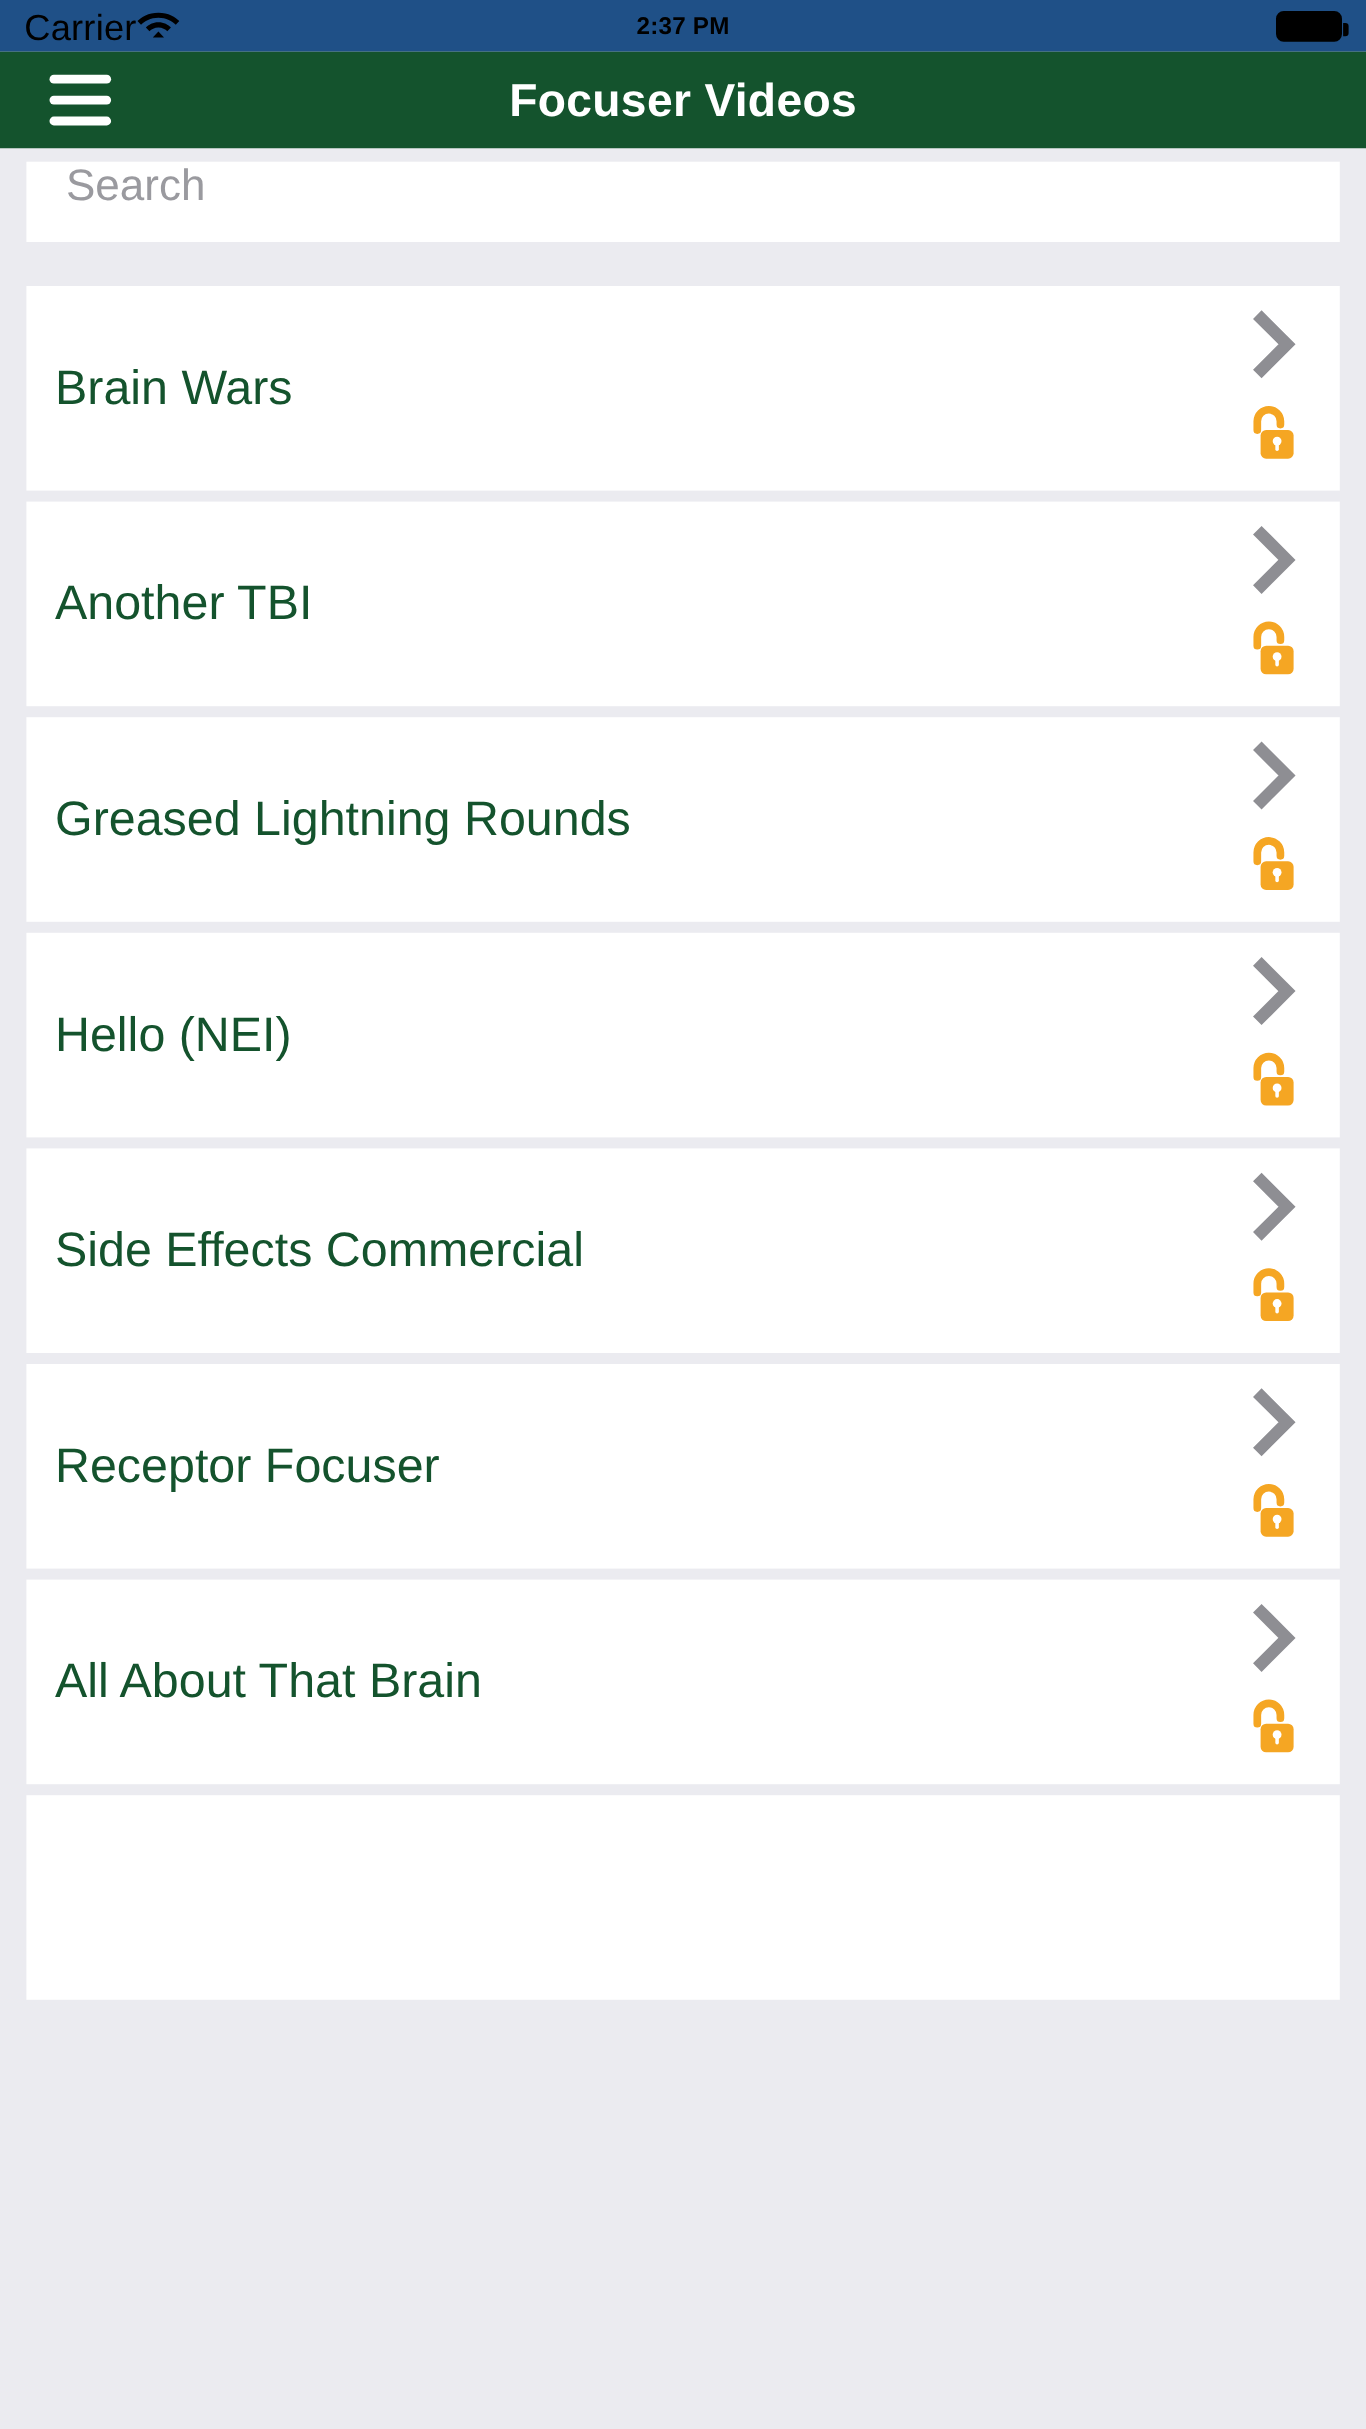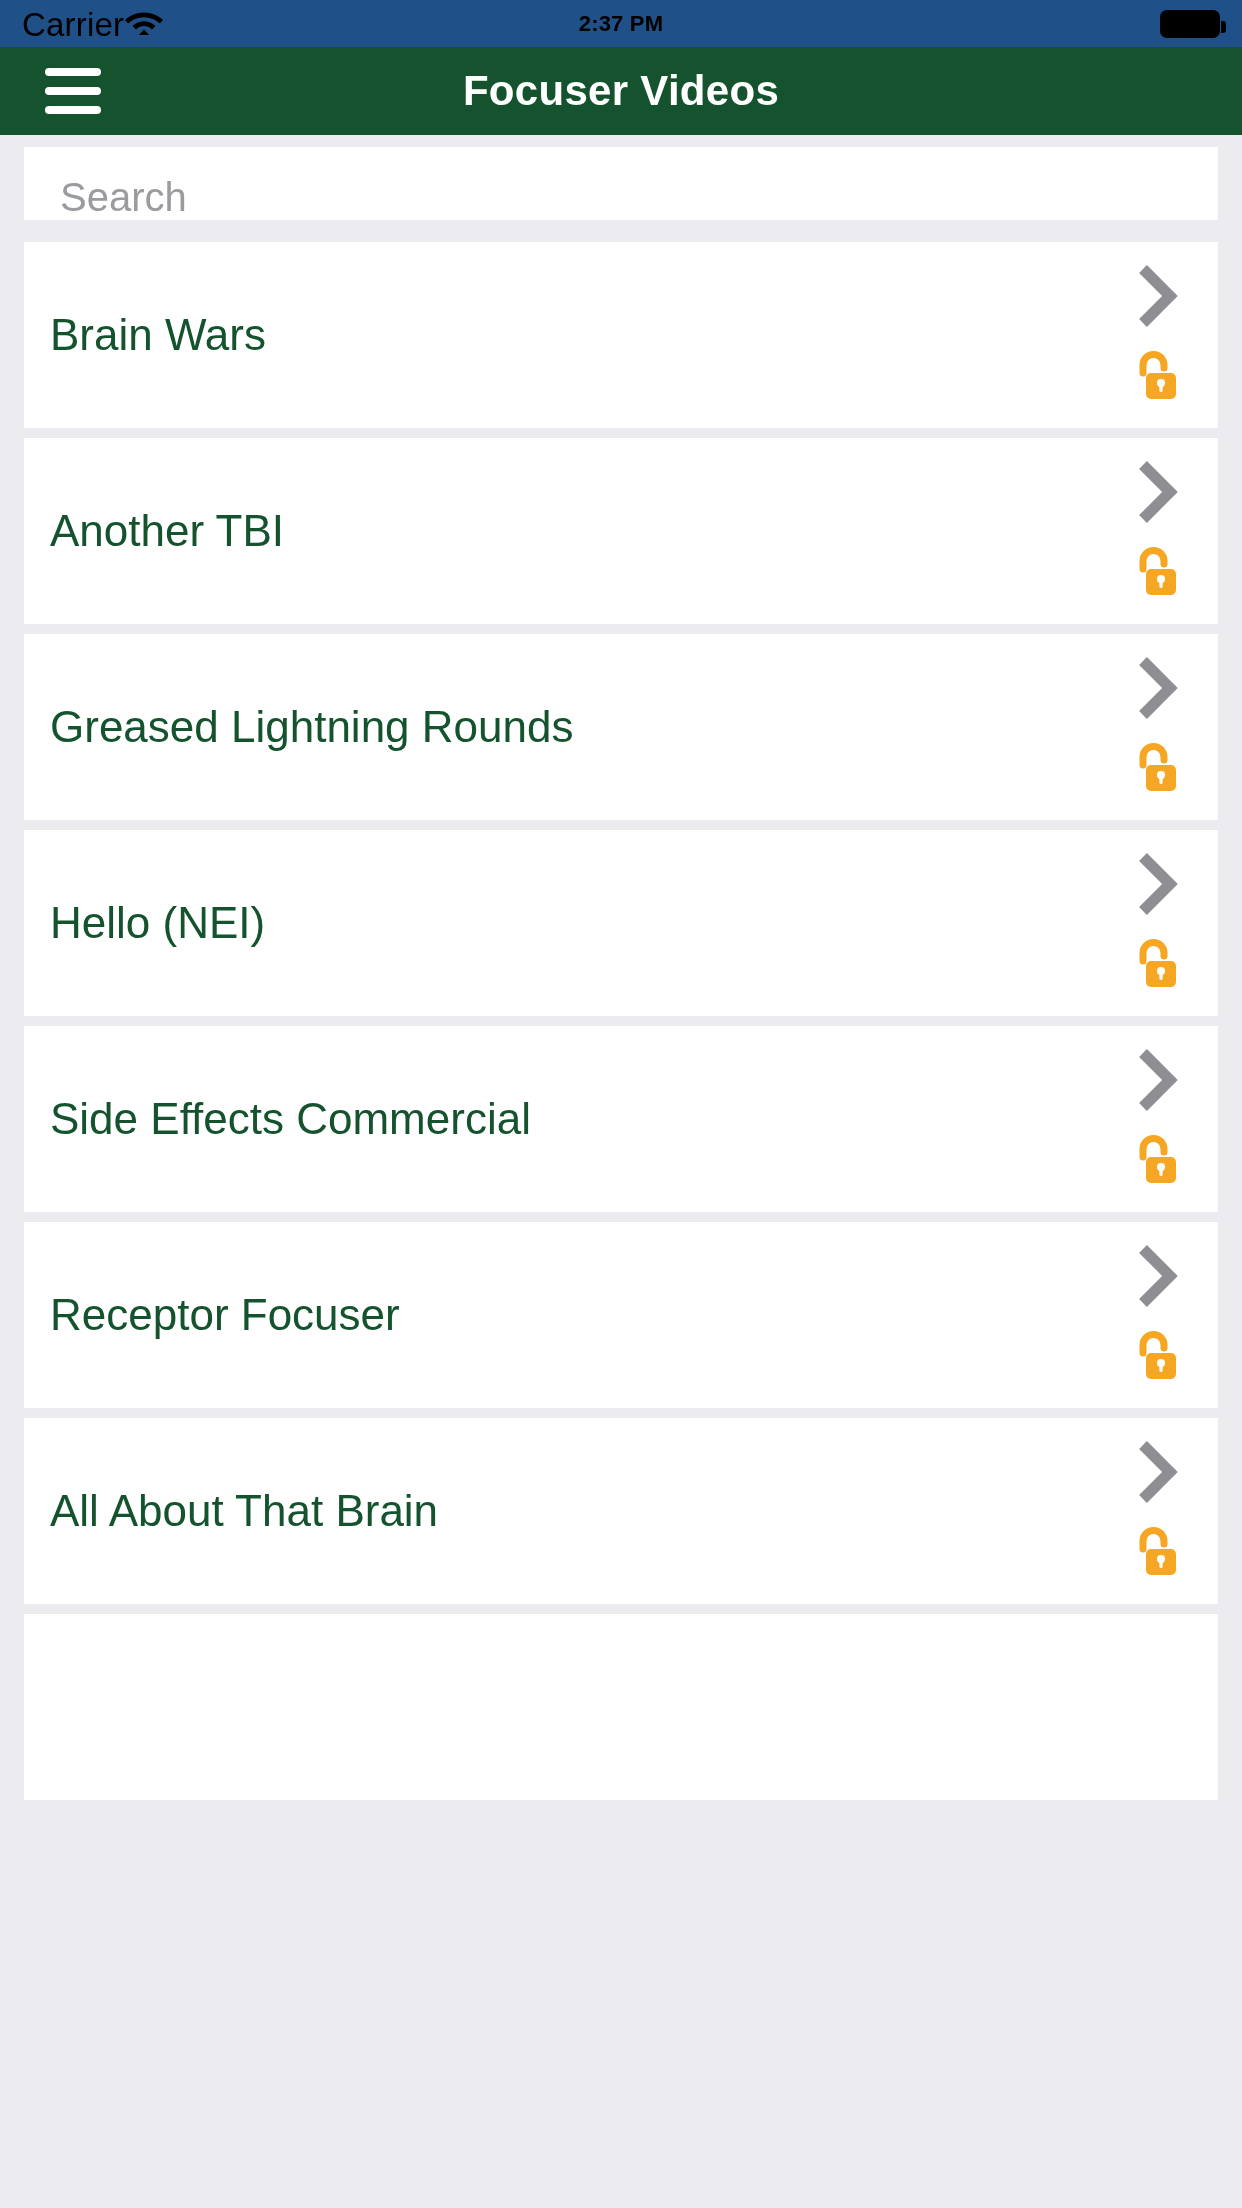--- a/index.html
+++ b/index.html
@@ -133,23 +133,23 @@
 
   .card {
     background:#ffffff;
     margin:0 24px;
   }
 
   
   .search-card {
     height:73px;
     display:flex;
-    align-items:flex-end;
+    align-items:flex-start;
     padding-left:36px;
-    margin-bottom:22px;
+    margin-bottom:40px;
   }
   .search-input {
     border:none;
     outline:none;
     background:transparent;
     font-family:"Liberation Sans", sans-serif;
     font-size:40px;
     color:#000;
     width:100%;
     line-height:1;

